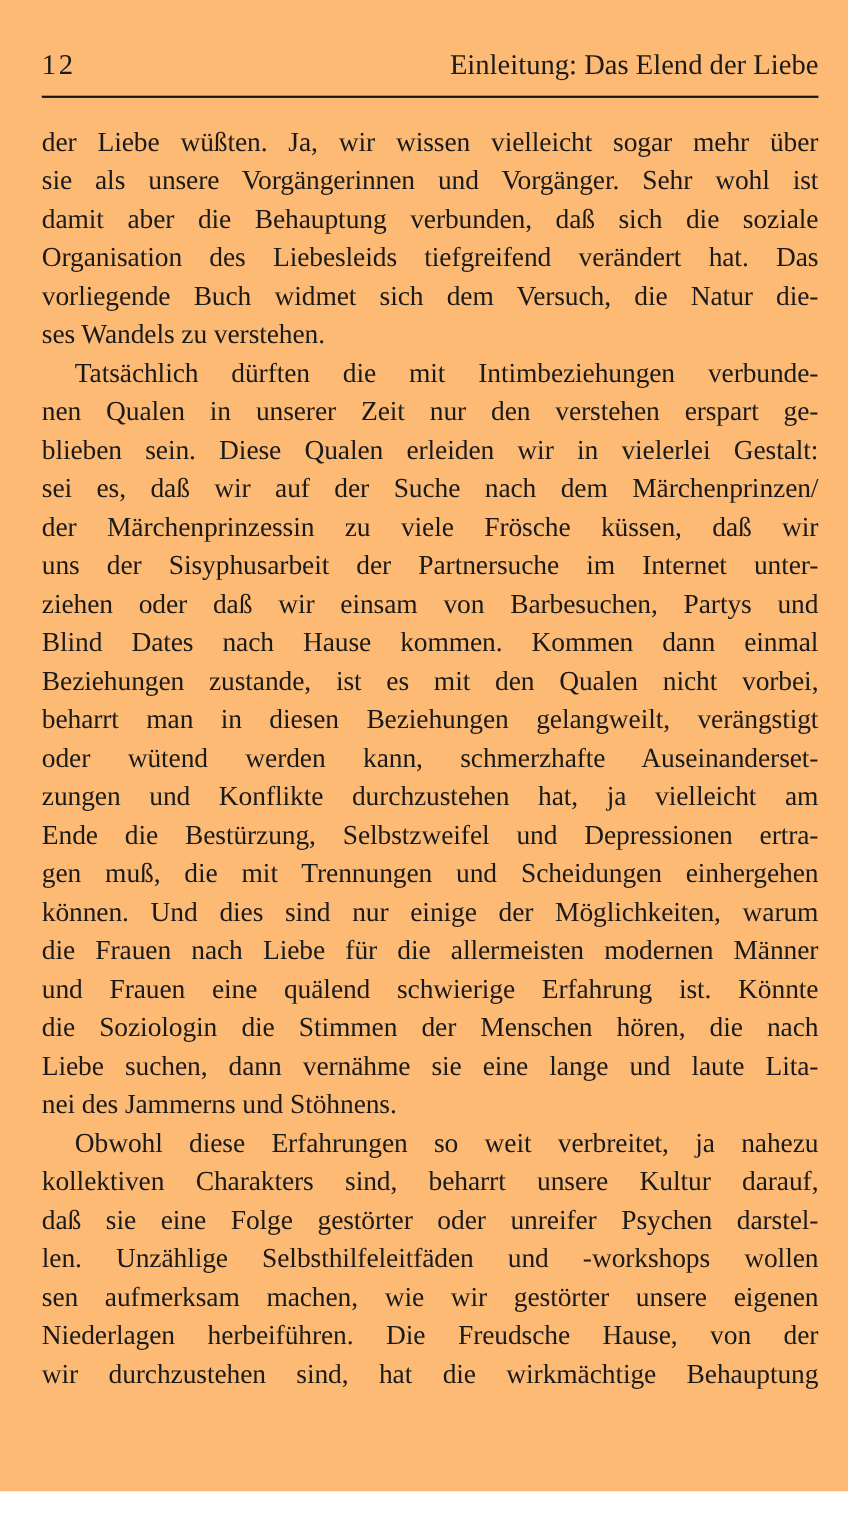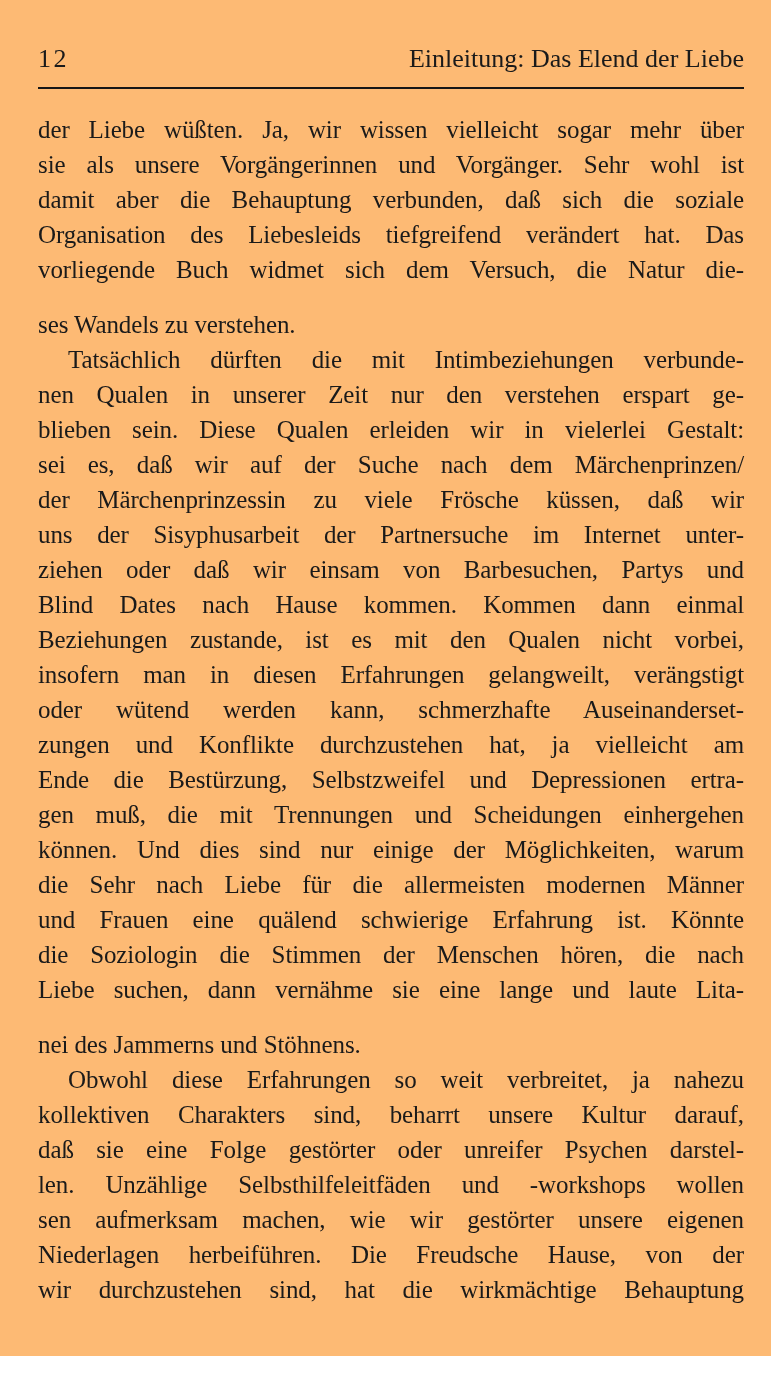--- a/index.html
+++ b/index.html
@@ -57,21 +57,20 @@
     line-height: 35px;
     text-align: justify;
     text-align-last: justify;
     letter-spacing: -0.1px;
   }
   .line.indent {
     text-indent: 30px;
   }
   .line.end {
     text-align-last: left;
-    margin-top: 20px;
   }
 </style>
 </head>
 <body>
 
 <div class="page">
 
   <header class="header">
     <span class="page-number">12</span>
     <span class="running-title">Einleitung: Das Elend der Liebe</span>
@@ -93,27 +92,27 @@
     <div class="paragraph">
       <div class="line indent">Tatsächlich dürften die mit Intimbeziehungen verbunde-</div>
       <div class="line">nen Qualen in unserer Zeit nur den verstehen erspart ge-</div>
       <div class="line">blieben sein. Diese Qualen erleiden wir in vielerlei Gestalt:</div>
       <div class="line">sei es, daß wir auf der Suche nach dem Märchenprinzen/</div>
       <div class="line">der Märchenprinzessin zu viele Frösche küssen, daß wir</div>
       <div class="line">uns der Sisyphusarbeit der Partnersuche im Internet unter-</div>
       <div class="line">ziehen oder daß wir einsam von Barbesuchen, Partys und</div>
       <div class="line">Blind Dates nach Hause kommen. Kommen dann einmal</div>
       <div class="line">Beziehungen zustande, ist es mit den Qualen nicht vorbei,</div>
-      <div class="line">insofern man in diesen Erfahrungen gelangweilt, verängstigt</div>
+      <div class="line">beharrt man in diesen Beziehungen gelangweilt, verängstigt</div>
       <div class="line">oder wütend werden kann, schmerzhafte Auseinanderset-</div>
       <div class="line">zungen und Konflikte durchzustehen hat, ja vielleicht am</div>
       <div class="line">Ende die Bestürzung, Selbstzweifel und Depressionen ertra-</div>
       <div class="line">gen muß, die mit Trennungen und Scheidungen einhergehen</div>
       <div class="line">können. Und dies sind nur einige der Möglichkeiten, warum</div>
-      <div class="line">die Sehr nach Liebe für die allermeisten modernen Männer</div>
+      <div class="line">die Frauen nach Liebe für die allermeisten modernen Männer</div>
       <div class="line">und Frauen eine quälend schwierige Erfahrung ist. Könnte</div>
       <div class="line">die Soziologin die Stimmen der Menschen hören, die nach</div>
       <div class="line">Liebe suchen, dann vernähme sie eine lange und laute Lita-</div>
       <div class="line end">nei des Jammerns und Stöhnens.</div>
     </div>
 
     <div class="paragraph">
       <div class="line indent">Obwohl diese Erfahrungen so weit verbreitet, ja nahezu</div>
       <div class="line">kollektiven Charakters sind, beharrt unsere Kultur darauf,</div>
       <div class="line">daß sie eine Folge gestörter oder unreifer Psychen darstel-</div>

